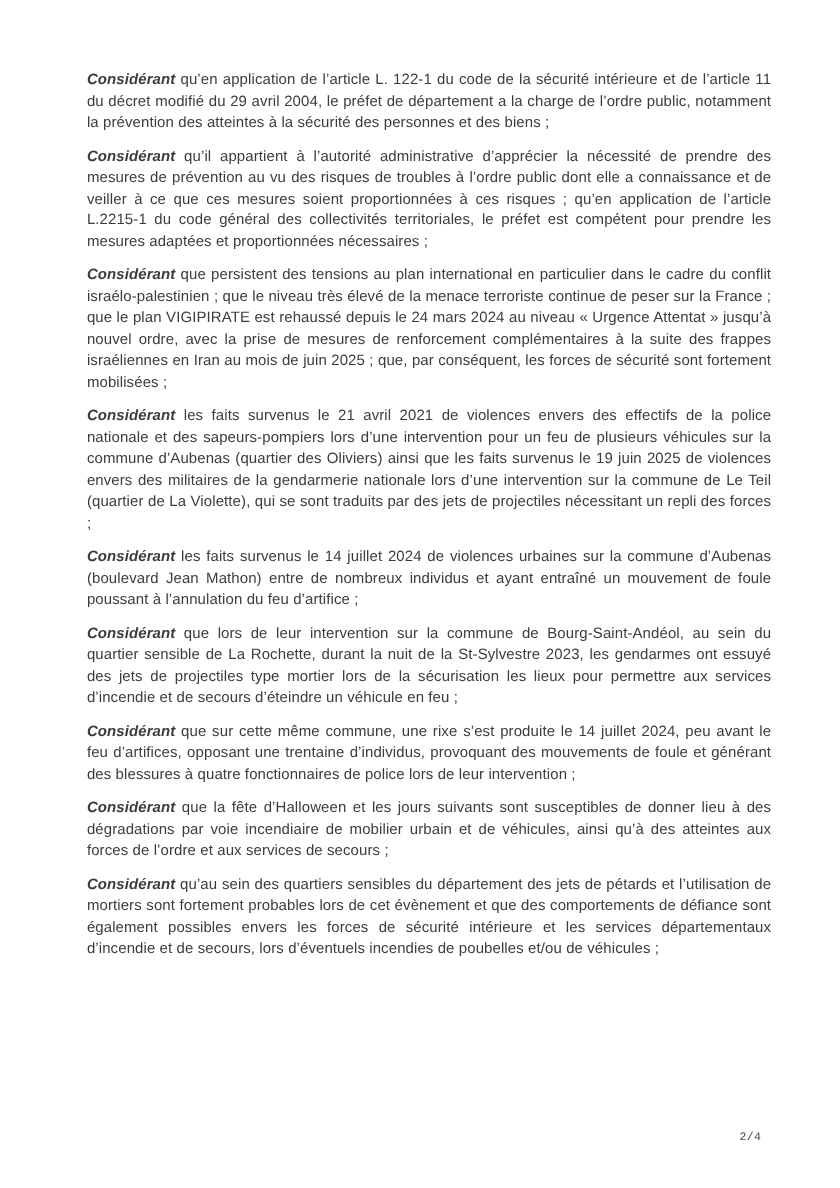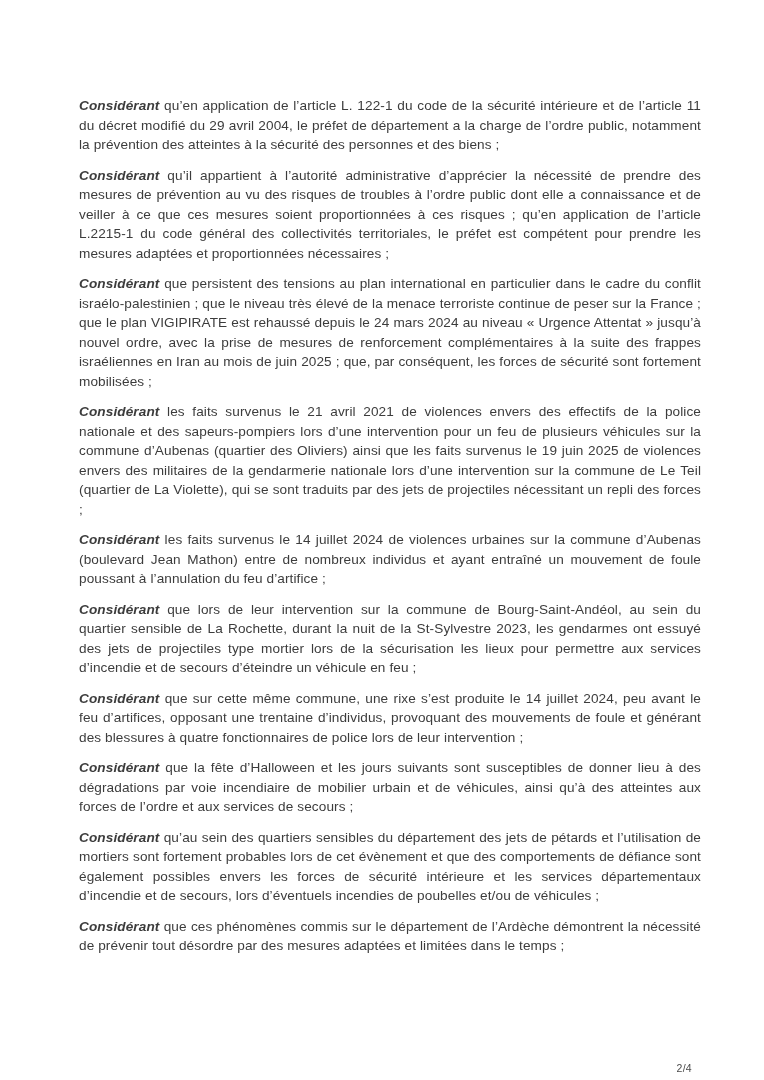--- a/index.html
+++ b/index.html
@@ -11,21 +11,20 @@
     width: 764px;
     height: 1080px;
     position: relative;
     overflow: hidden;
     font-family: "Liberation Sans", "DejaVu Sans", sans-serif;
   }
   .page {
     position: absolute;
     inset: 0;
     background: #ffffff;
-    margin-top: 34px;
   }
   .text-block {
     position: absolute;
     left: 79px;
     top: 62px;
     width: 622px;
     color: #3c3c3c;
     font-size: 13.6px;
     line-height: 19.5px;
     text-align: justify;
@@ -38,20 +37,21 @@
     font-weight: bold;
     font-style: italic;
   }
   .footer-page-number {
     position: absolute;
     right: 72px;
     top: 1028px;
     font-size: 10.5px;
     color: #4a4a4a;
     letter-spacing: 0.3px;
+    font-family: Liberation Mono, monospace;
   }
 </style>
 </head>
 <body>
 
 <div class="page">
 
   <div class="text-block">
 
     <p><span class="lead">Considérant</span><span> qu’en application de l’article L. 122-1 du code de la sécurité intérieure et de l’article 11 du décret modifié du 29 avril 2004, le préfet de département a la charge de l’ordre public, notamment la prévention des atteintes à la sécurité des personnes et des biens ;</span></p>
@@ -65,20 +65,19 @@
     <p><span class="lead">Considérant</span><span> les faits survenus le 14 juillet 2024 de violences urbaines sur la commune d’Aubenas (boulevard Jean Mathon) entre de nombreux individus et ayant entraîné un mouvement de foule poussant à l’annulation du feu d’artifice ;</span></p>
 
     <p><span class="lead">Considérant</span><span> que lors de leur intervention sur la commune de Bourg-Saint-Andéol, au sein du quartier sensible de La Rochette, durant la nuit de la St-Sylvestre 2023, les gendarmes ont essuyé des jets de projectiles type mortier lors de la sécurisation les lieux pour permettre aux services d’incendie et de secours d’éteindre un véhicule en feu ;</span></p>
 
     <p><span class="lead">Considérant</span><span> que sur cette même commune, une rixe s’est produite le 14 juillet 2024, peu avant le feu d’artifices, opposant une trentaine d’individus, provoquant des mouvements de foule et générant des blessures à quatre fonctionnaires de police lors de leur intervention ;</span></p>
 
     <p><span class="lead">Considérant</span><span> que la fête d’Halloween et les jours suivants sont susceptibles de donner lieu à des dégradations par voie incendiaire de mobilier urbain et de véhicules, ainsi qu’à des atteintes aux forces de l’ordre et aux services de secours ;</span></p>
 
     <p><span class="lead">Considérant</span><span> qu’au sein des quartiers sensibles du département des jets de pétards et l’utilisation de mortiers sont fortement probables lors de cet évènement et que des comportements de défiance sont également possibles envers les forces de sécurité intérieure et les services départementaux d’incendie et de secours, lors d’éventuels incendies de poubelles et/ou de véhicules ;</span></p>
 
-    <p><span class="lead">Considérant</span><span> que ces phénomènes commis sur le département de l’Ardèche démontrent la nécessité de prévenir tout désordre par des mesures adaptées et limitées dans le temps ;</span></p>
 
 
   </div>
 
   <div class="footer-page-number">2/4</div>
 
 </div>
 
 </body></html>

